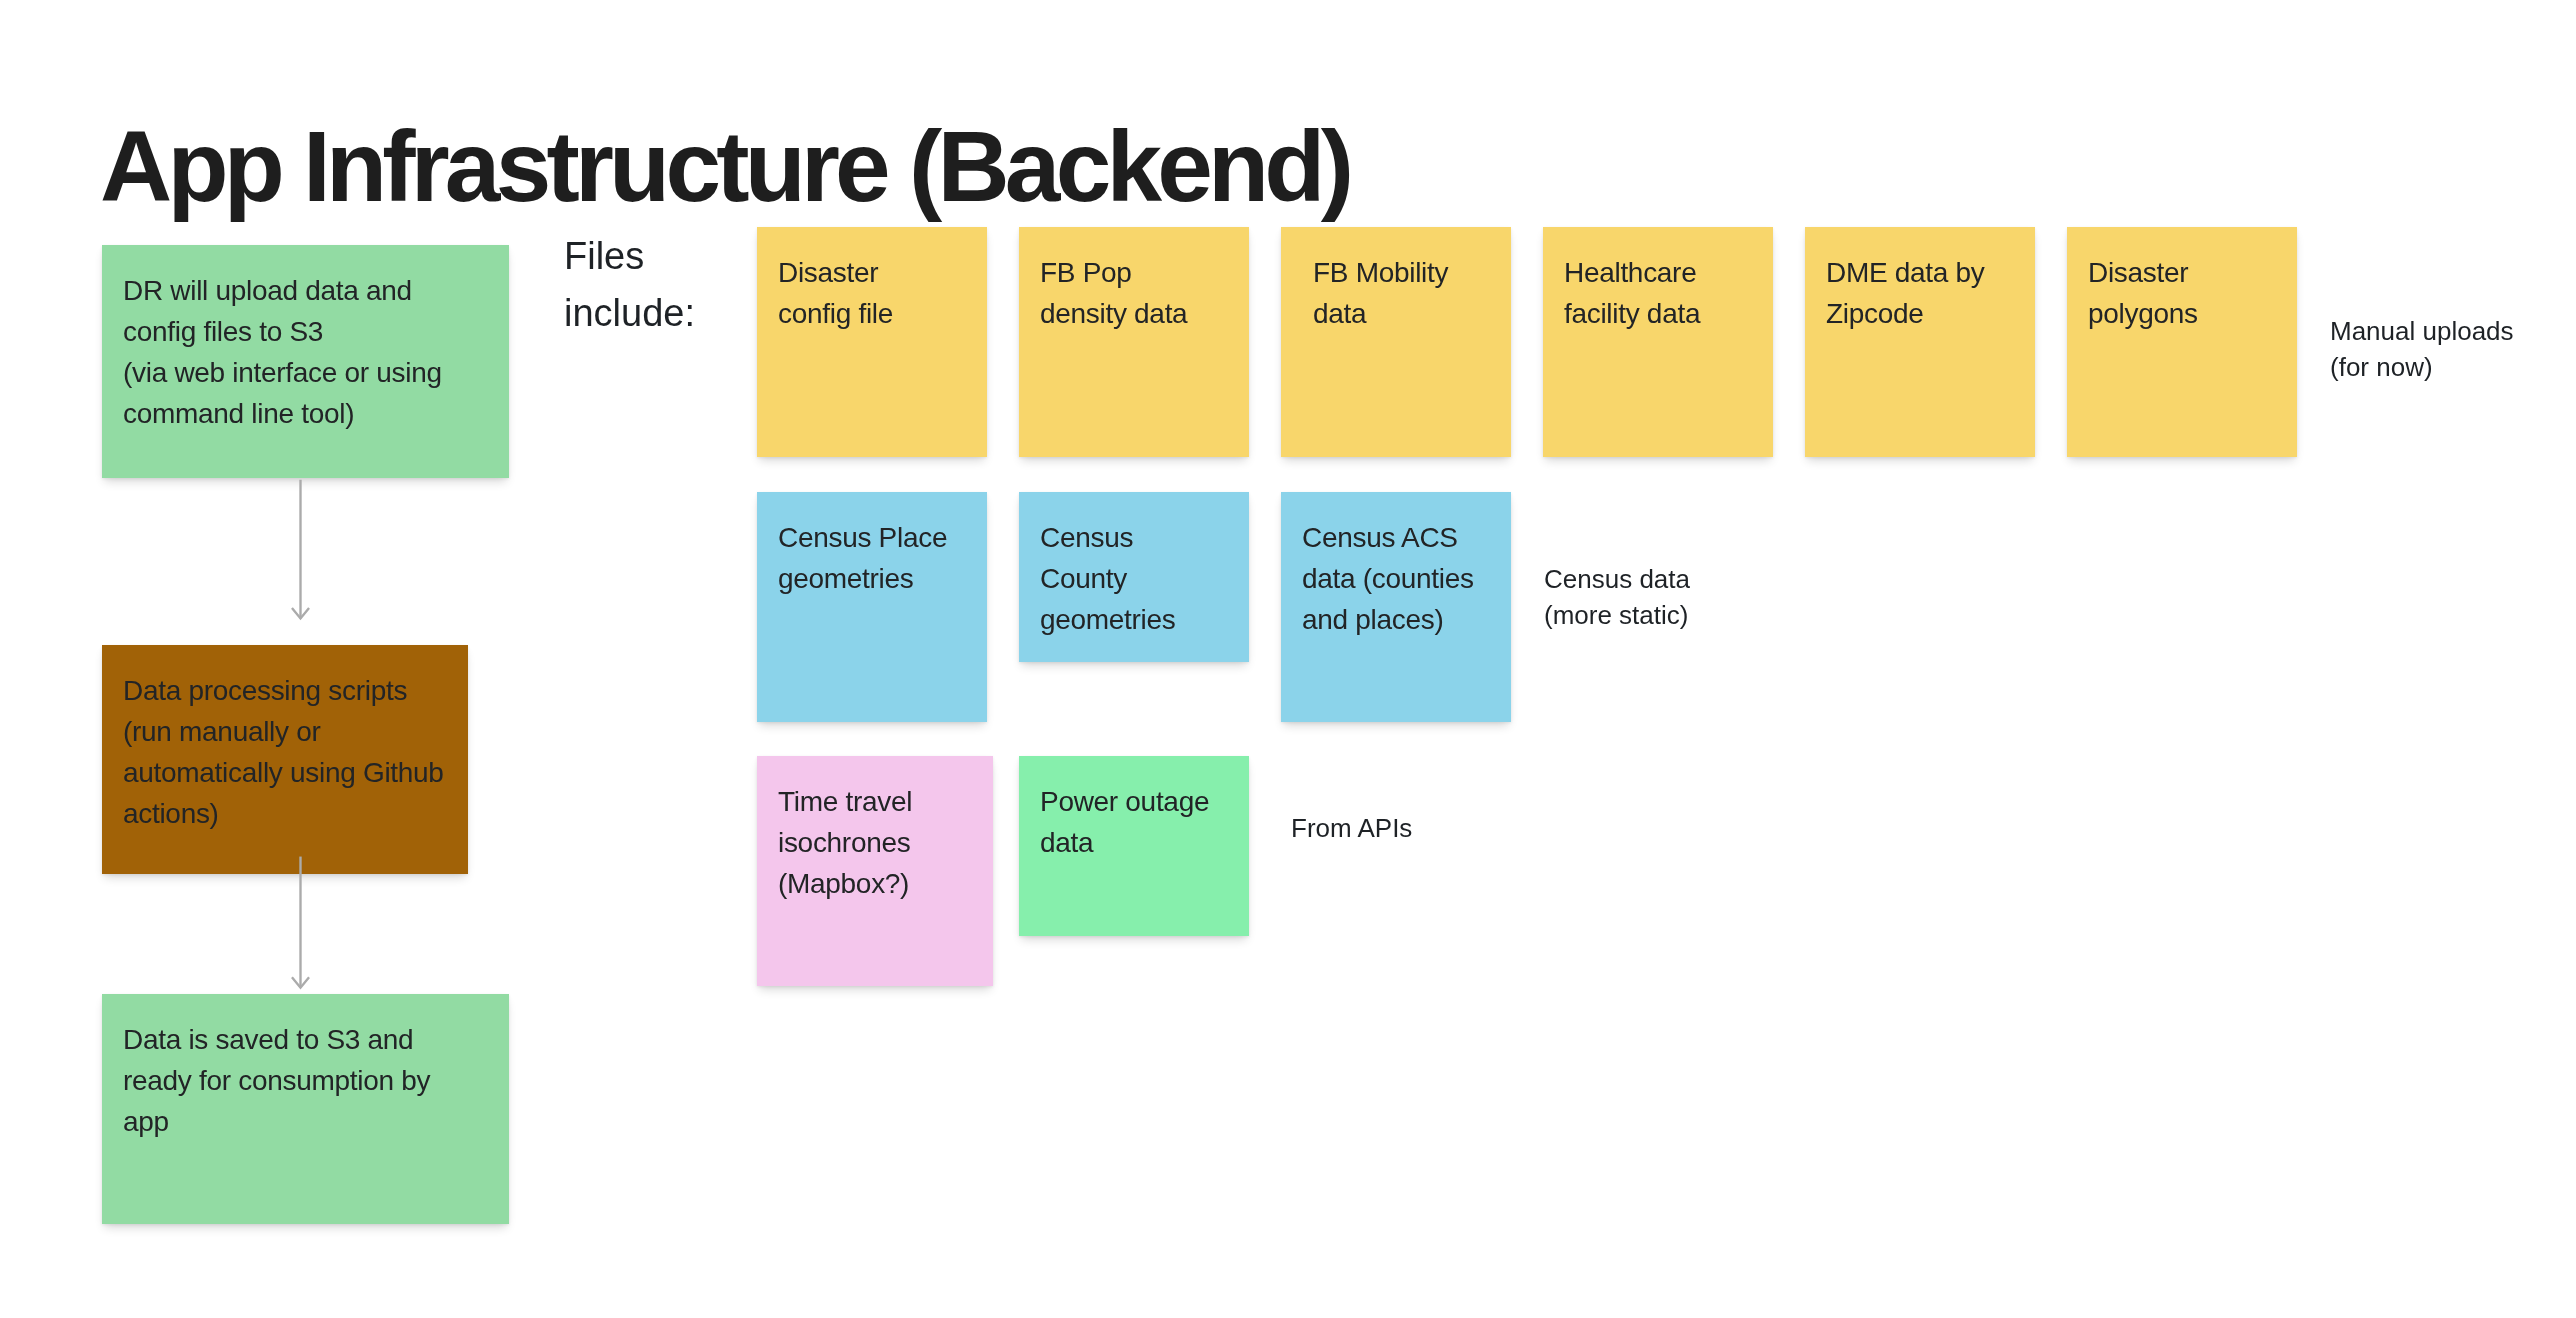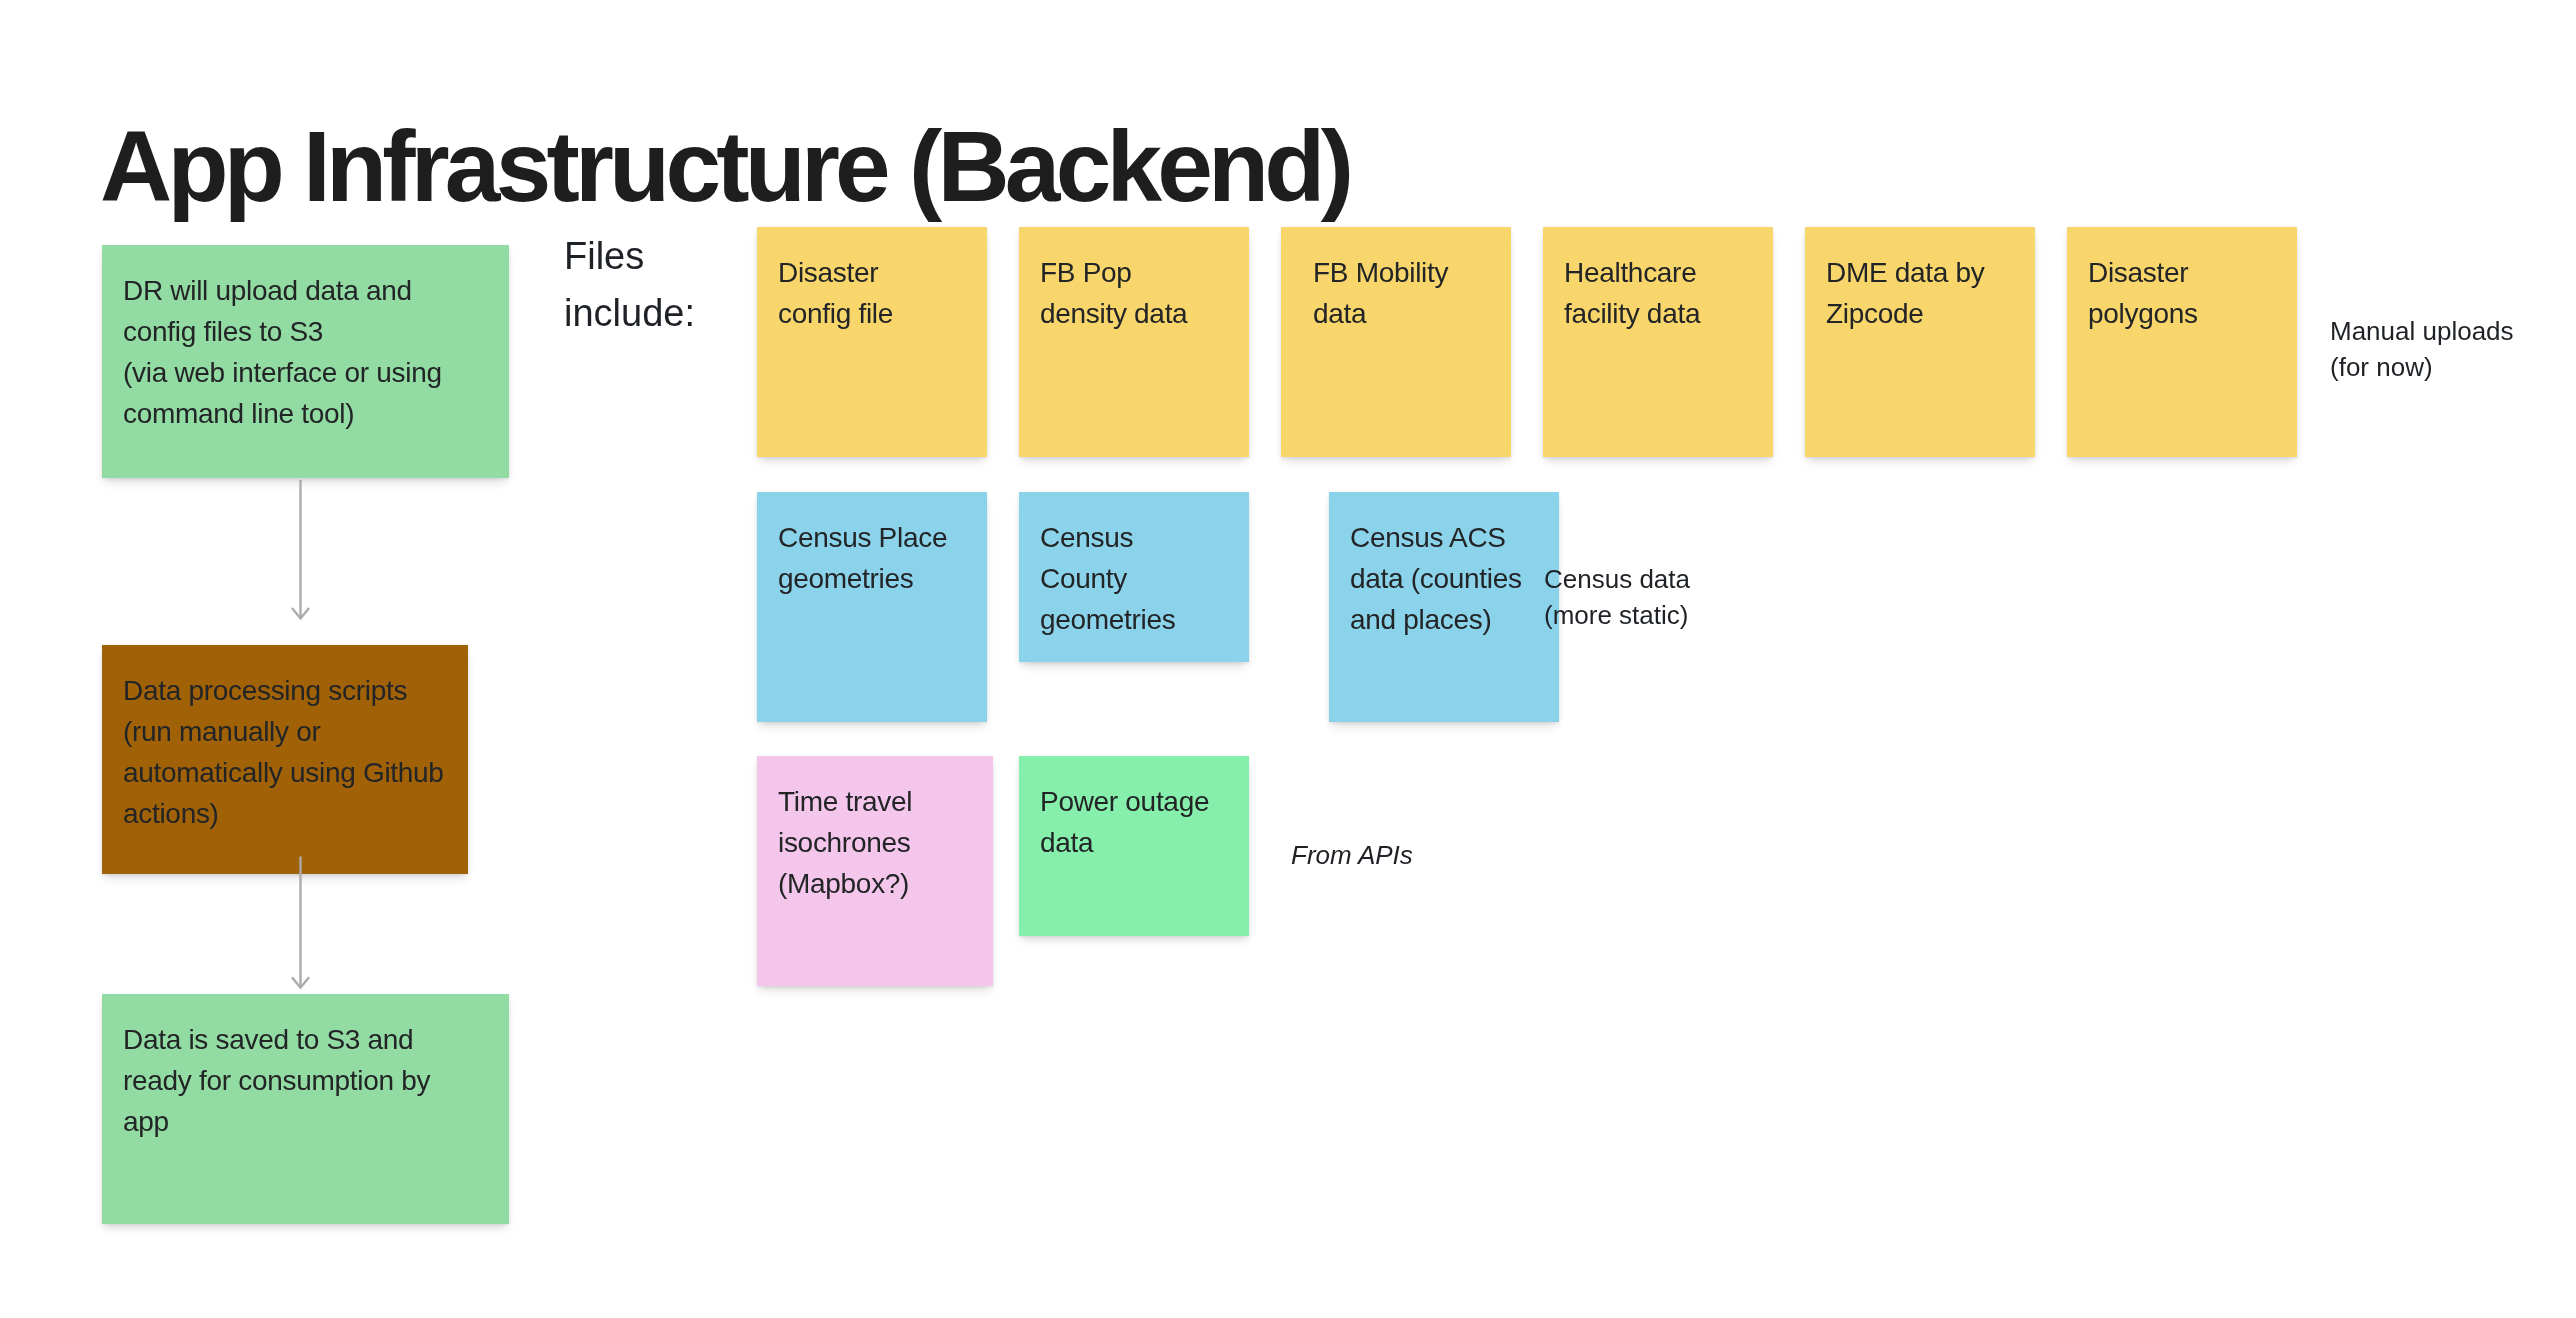--- a/index.html
+++ b/index.html
@@ -51,21 +51,21 @@
   }
   .side-label {
     position: absolute;
     font-size: 26px;
     line-height: 36px;
     color: #1e2226;
     white-space: pre-line;
   }
   .label-manual { left: 2330px; top: 313px; }
   .label-census { left: 1544px; top: 561px; }
-  .label-apis   { left: 1291px; top: 837px; font-style: italic; }
+  .label-apis   { left: 1291px; top: 810px; }
   .arrow {
     position: absolute;
   }
 </style>
 </head>
 <body>
 
 <div class="canvas">
 
   <h1 class="page-title">App Infrastructure (Backend)</h1>
@@ -111,21 +111,21 @@
 polygons</div>
 
   <div class="side-label label-manual">Manual uploads
 (for now)</div>
 
   <div class="note" style="left: 757px; top: 492px; width: 230px; height: 230px; background-color: rgb(139, 211, 234);">Census Place
 geometries</div>
   <div class="note" style="left: 1019px; top: 492px; width: 230px; height: 170px; background-color: rgb(139, 211, 234);">Census
 County
 geometries</div>
-  <div class="note" style="left: 1281px; top: 492px; width: 230px; height: 230px; background-color: rgb(139, 211, 234); margin-left: 48px;">Census ACS
+  <div class="note" style="left: 1281px; top: 492px; width: 230px; height: 230px; background-color: rgb(139, 211, 234);">Census ACS
 data (counties
 and places)</div>
 
   <div class="side-label label-census">Census data
 (more static)</div>
 
   <div class="note" style="left: 757px; top: 756px; width: 236px; height: 230px; background-color: rgb(244, 198, 236);">Time travel
 isochrones
 (Mapbox?)</div>
   <div class="note" style="left: 1019px; top: 756px; width: 230px; height: 180px; background-color: #86efac;">Power outage

